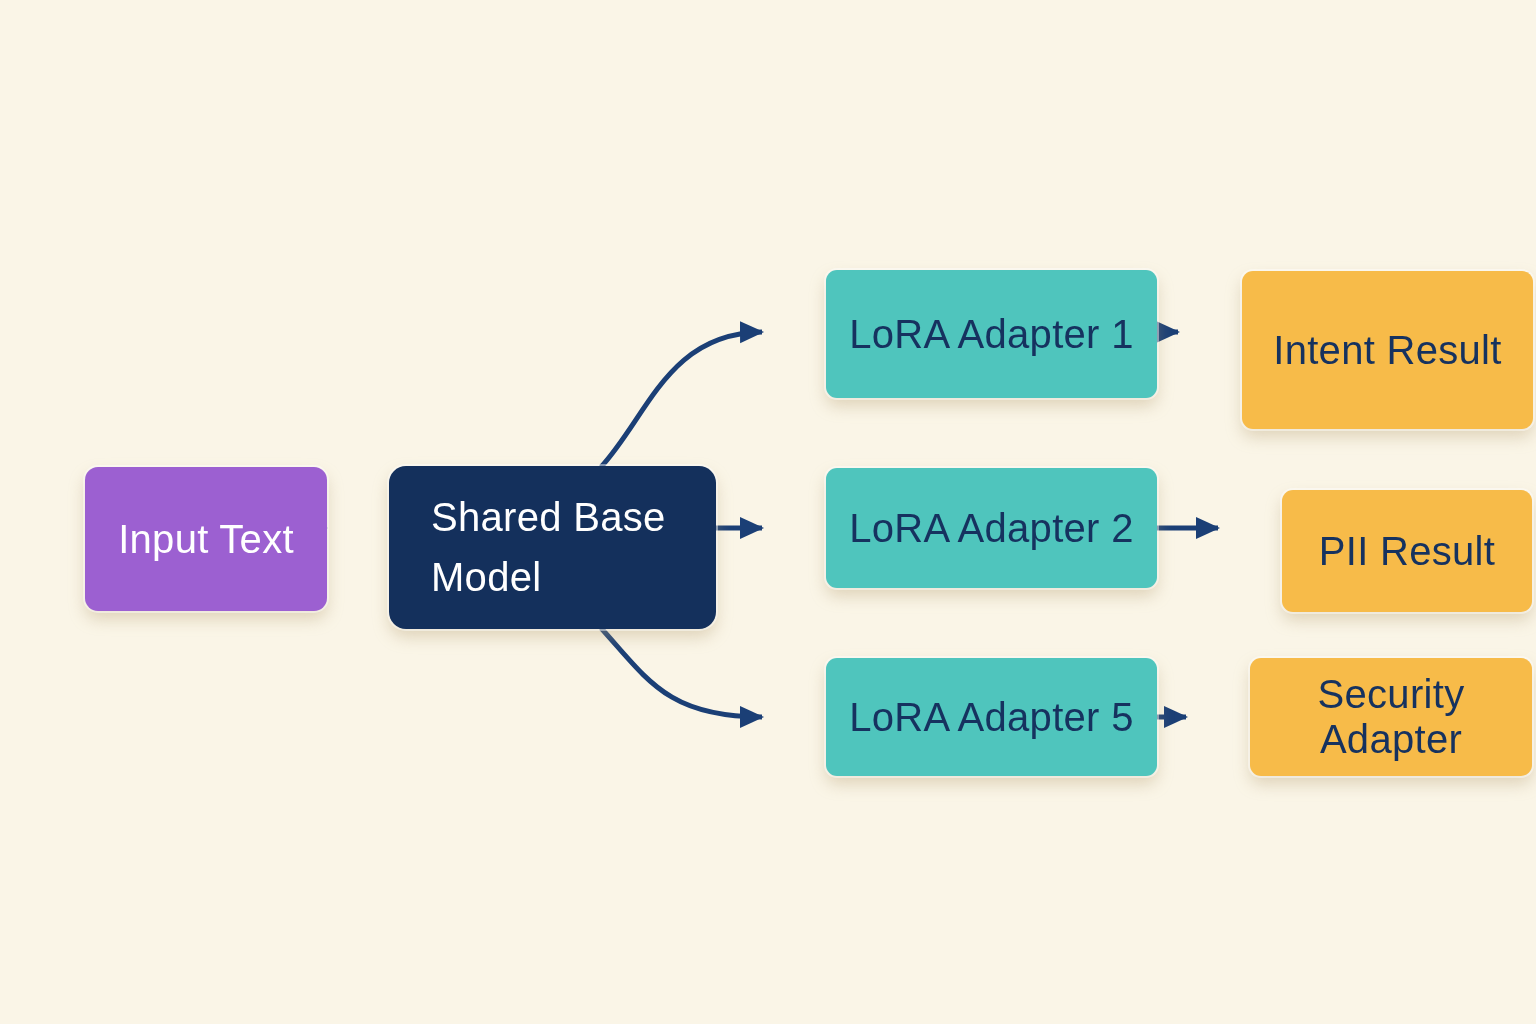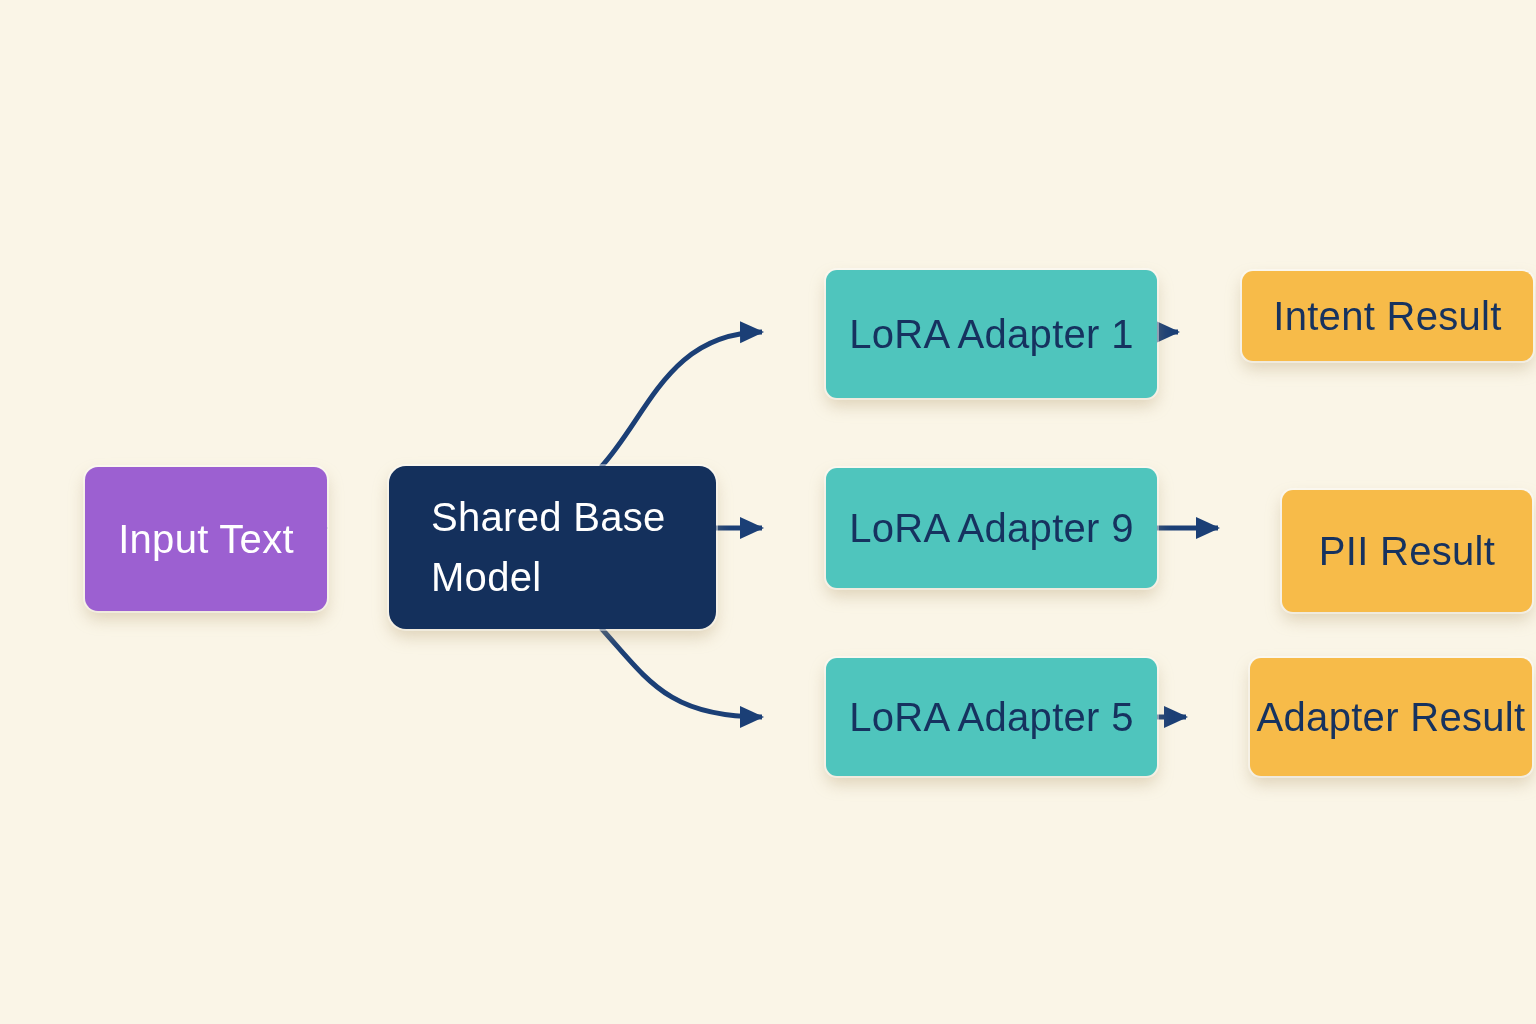--- a/index.html
+++ b/index.html
@@ -57,21 +57,21 @@
     background: #4fc5bd;
     color: #16325f;
   }
   .node-orange {
     background: #f7bb49;
     color: #16325f;
   }
   .adapter1 { left: 778px; top: 270px; width: 331px; height: 128px; }
   .adapter2 { left: 778px; top: 468px; width: 331px; height: 120px; }
   .adapter3 { left: 778px; top: 658px; width: 331px; height: 118px; }
-  .result1  { left: 1194px; top: 271px; width: 291px; height: 90px; text-align: center; }
+  .result1  { left: 1194px; top: 271px; width: 291px; height: 158px; text-align: center; }
   .result2  { left: 1234px; top: 490px; width: 250px; height: 122px; }
   .result3  { left: 1202px; top: 658px; width: 282px; height: 118px; }
   .node-label { display: inline-block; }
 </style>
 </head>
 <body>
 
 <div class="canvas">
 
   <svg class="edges-svg" width="1536" height="1024" viewBox="0 0 1536 1024">
@@ -95,32 +95,32 @@
 
   <div class="node node-navy">
     <span class="node-label">Shared Base Model</span>
   </div>
 
   <div class="node node-teal adapter1">
     <span class="node-label">LoRA Adapter 1</span>
   </div>
 
   <div class="node node-teal adapter2">
-    <span class="node-label">LoRA Adapter 9</span>
+    <span class="node-label">LoRA Adapter 2</span>
   </div>
 
   <div class="node node-teal adapter3">
     <span class="node-label">LoRA Adapter 5</span>
   </div>
 
   <div class="node node-orange result1">
     <span class="node-label">Intent Result</span>
   </div>
 
   <div class="node node-orange result2">
     <span class="node-label">PII Result</span>
   </div>
 
   <div class="node node-orange result3">
-    <span class="node-label">Adapter Result</span>
+    <span class="node-label">Security Adapter</span>
   </div>
 
 </div>
 
 </body></html>

